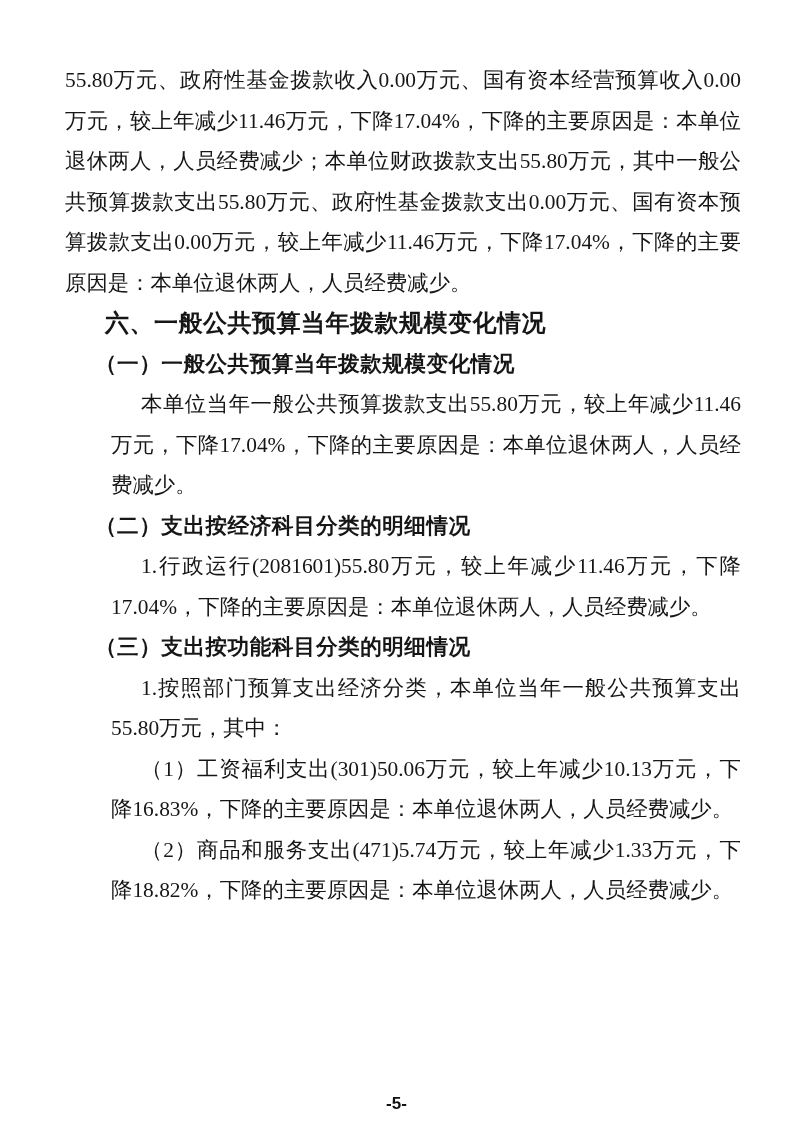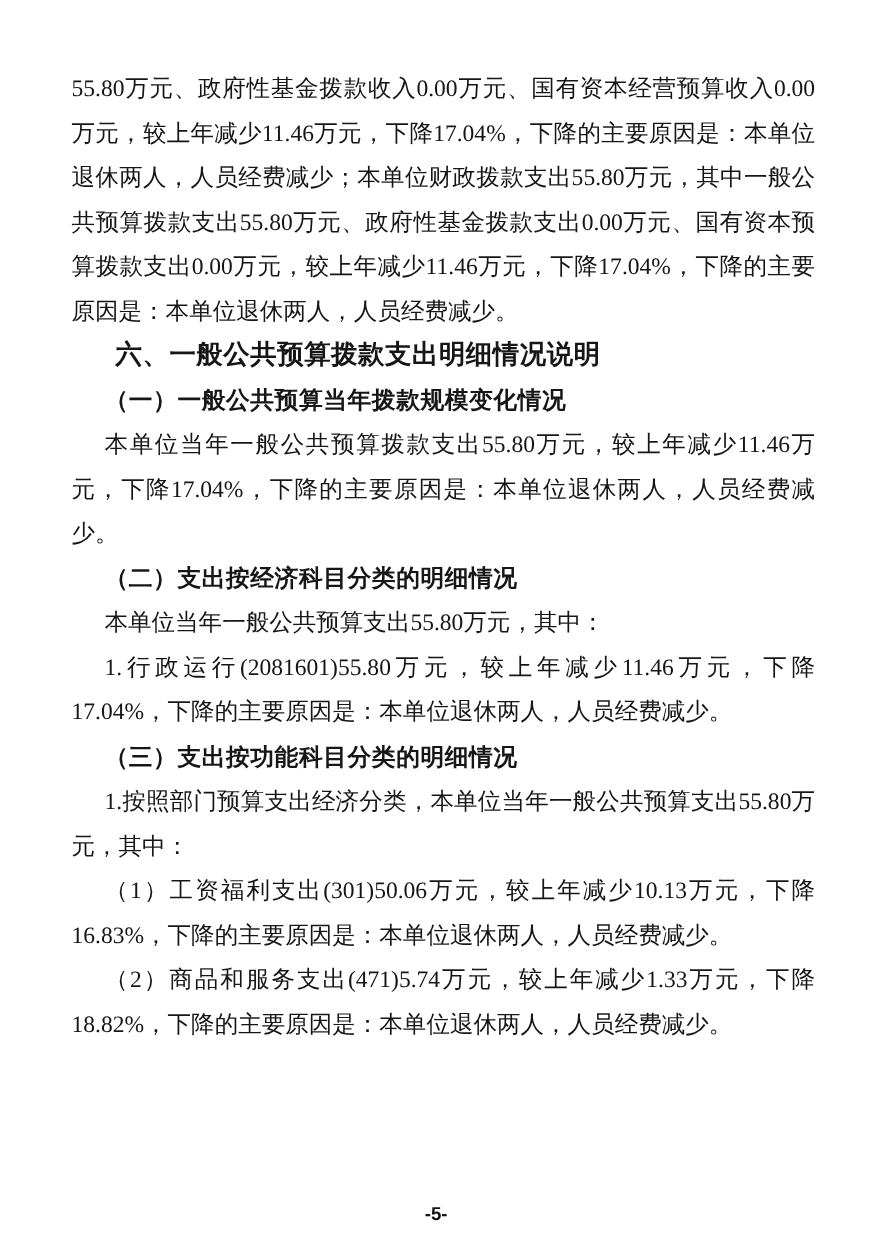--- a/index.html
+++ b/index.html
@@ -25,20 +25,21 @@
   .para {
     margin: 0;
     font-size: 21.4px;
     line-height: 40.5px;
     text-align: justify;
     text-justify: inter-character;
     font-weight: 400;
   }
   .para.indent {
     text-indent: 30px;
+    margin-left: 46px;
   }
   .heading {
     margin: 0;
     font-family: "Liberation Sans", "DejaVu Sans", sans-serif;
     font-weight: bold;
     font-size: 24px;
     line-height: 40.5px;
     text-indent: 40px;
     letter-spacing: 0.5px;
   }
@@ -62,25 +63,24 @@
     line-height: 20px;
     color: #111111;
   }
 </style>
 </head>
 <body>
 
 <div class="page">
   <div class="content" id="doc-body">
       <p class="para">55.80万元、政府性基金拨款收入0.00万元、国有资本经营预算收入0.00万元，较上年减少11.46万元，下降17.04%，下降的主要原因是：本单位退休两人，人员经费减少；本单位财政拨款支出55.80万元，其中一般公共预算拨款支出55.80万元、政府性基金拨款支出0.00万元、国有资本预算拨款支出0.00万元，较上年减少11.46万元，下降17.04%，下降的主要原因是：本单位退休两人，人员经费减少。</p>
-      <h2 class="heading">六、一般公共预算拨款支出明细情况说明</h2>
+      <h2 class="heading">六、一般公共预算当年拨款规模变化情况</h2>
       <h3 class="subheading">（一）一般公共预算当年拨款规模变化情况</h3>
       <p class="para indent">本单位当年一般公共预算拨款支出55.80万元，较上年减少11.46万元，下降17.04%，下降的主要原因是：本单位退休两人，人员经费减少。</p>
       <h3 class="subheading">（二）支出按经济科目分类的明细情况</h3>
-      <p class="para indent">本单位当年一般公共预算支出55.80万元，其中：</p>
       <p class="para indent">1.行政运行(2081601)55.80万元，较上年减少11.46万元，下降17.04%，下降的主要原因是：本单位退休两人，人员经费减少。</p>
       <h3 class="subheading">（三）支出按功能科目分类的明细情况</h3>
       <p class="para indent">1.按照部门预算支出经济分类，本单位当年一般公共预算支出55.80万元，其中：</p>
       <p class="para indent">（1）工资福利支出(301)50.06万元，较上年减少10.13万元，下降16.83%，下降的主要原因是：本单位退休两人，人员经费减少。</p>
       <p class="para indent">（2）商品和服务支出(471)5.74万元，较上年减少1.33万元，下降18.82%，下降的主要原因是：本单位退休两人，人员经费减少。</p>
     </div>
   <div class="footer">-5-</div>
 </div>
 
 </body></html>

